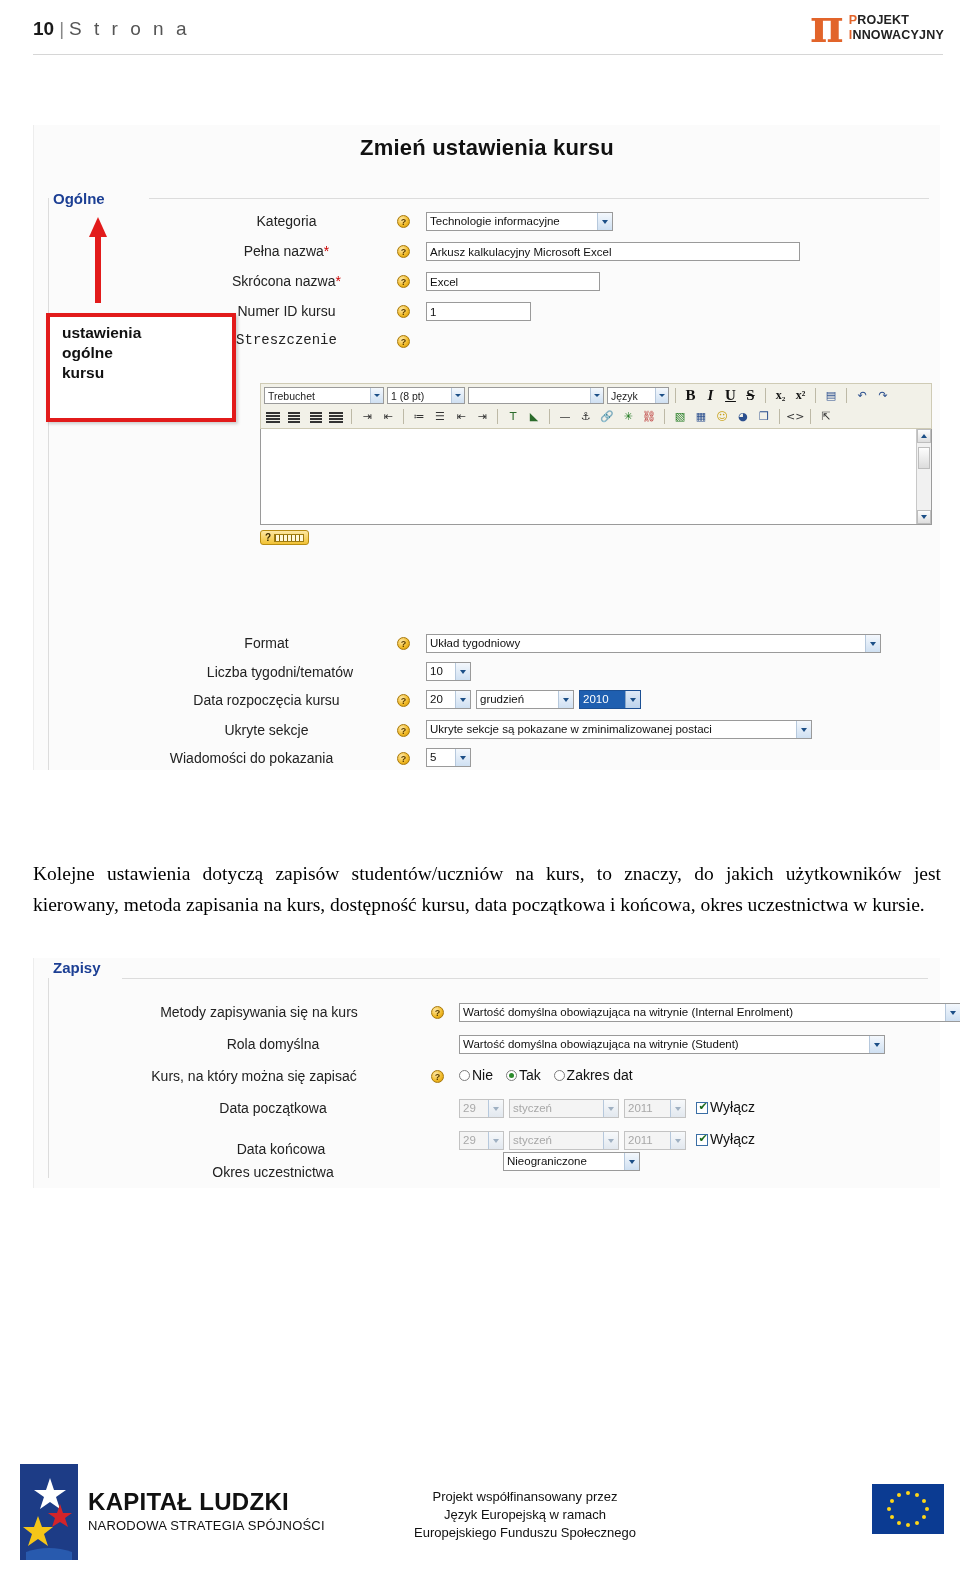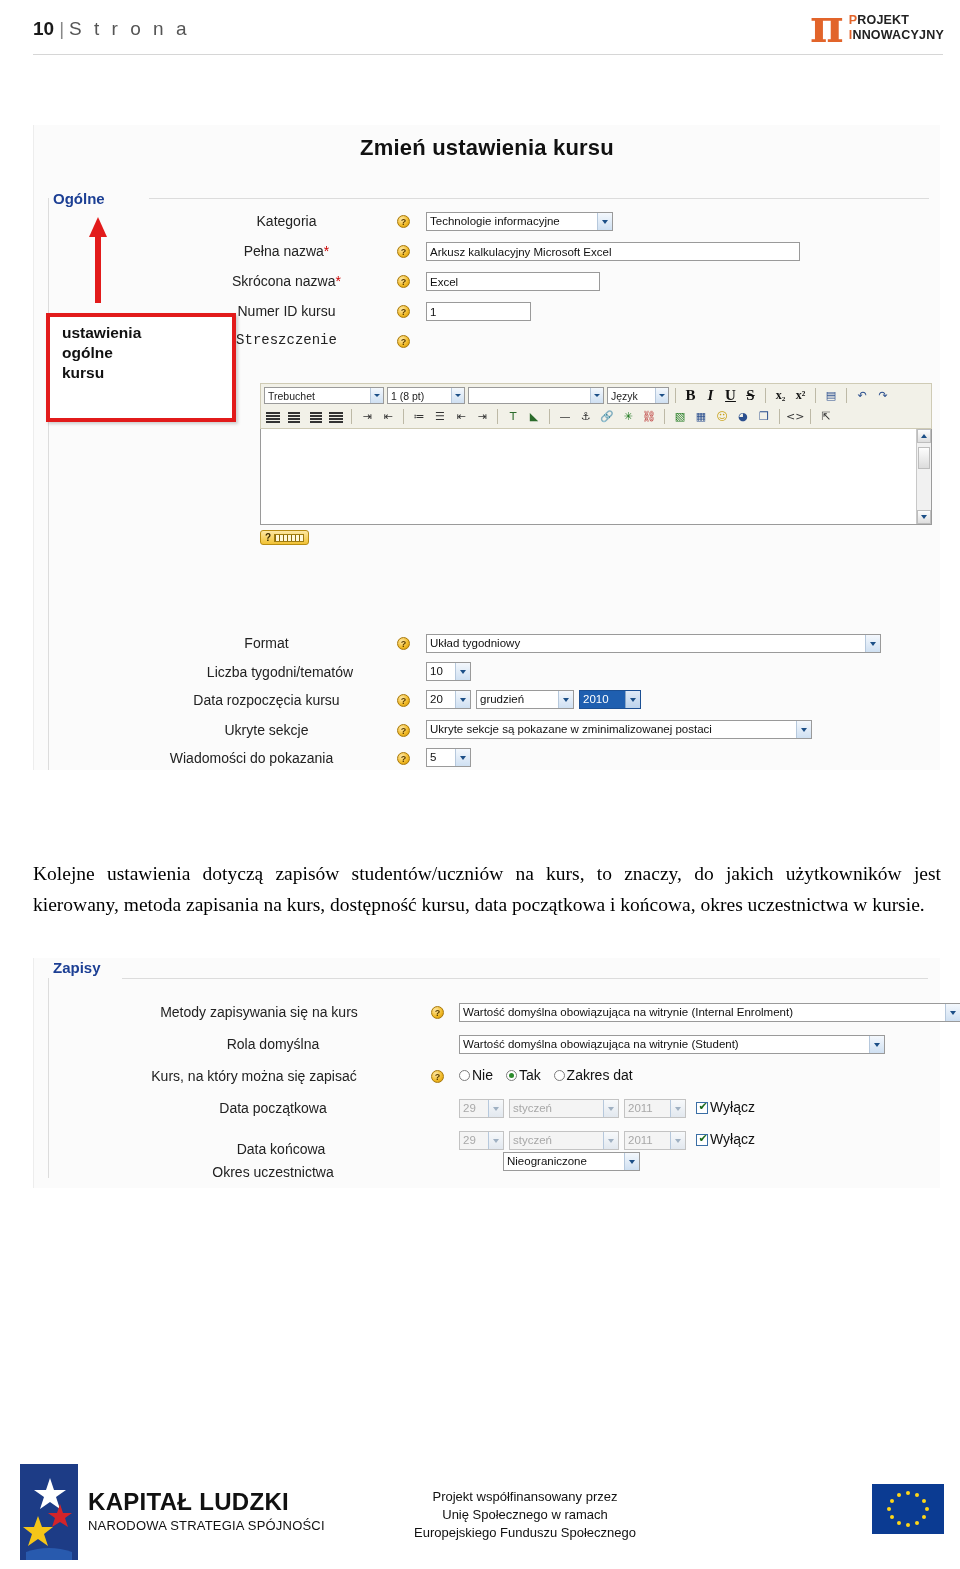--- a/index.html
+++ b/index.html
@@ -597,21 +597,21 @@
       <path d="M6 88 Q29 80 52 88 L52 96 L6 96 Z" fill="#2a5fb5" opacity="0.85"></path>
     </svg>
   </div>
   <div class="kl-txt">
     <div class="l1">KAPITAŁ LUDZKI</div>
     <div class="l2">NARODOWA STRATEGIA SPÓJNOŚCI</div>
   </div>
 
   <div class="mid-txt">
     <div>Projekt współfinansowany przez</div>
-    <div>Unię Społecznego w ramach</div>
+    <div>Język Europejską w ramach</div>
     <div>Europejskiego Funduszu Społecznego</div>
   </div>
 
 
   <div class="eu-flag">
     <svg width="72" height="50" viewBox="0 0 72 50">
       <rect width="72" height="50" fill="#0b3b92"></rect>
       <g fill="#ffd617">
         <circle cx="36" cy="9" r="2"></circle>
         <circle cx="45" cy="11" r="2"></circle>

